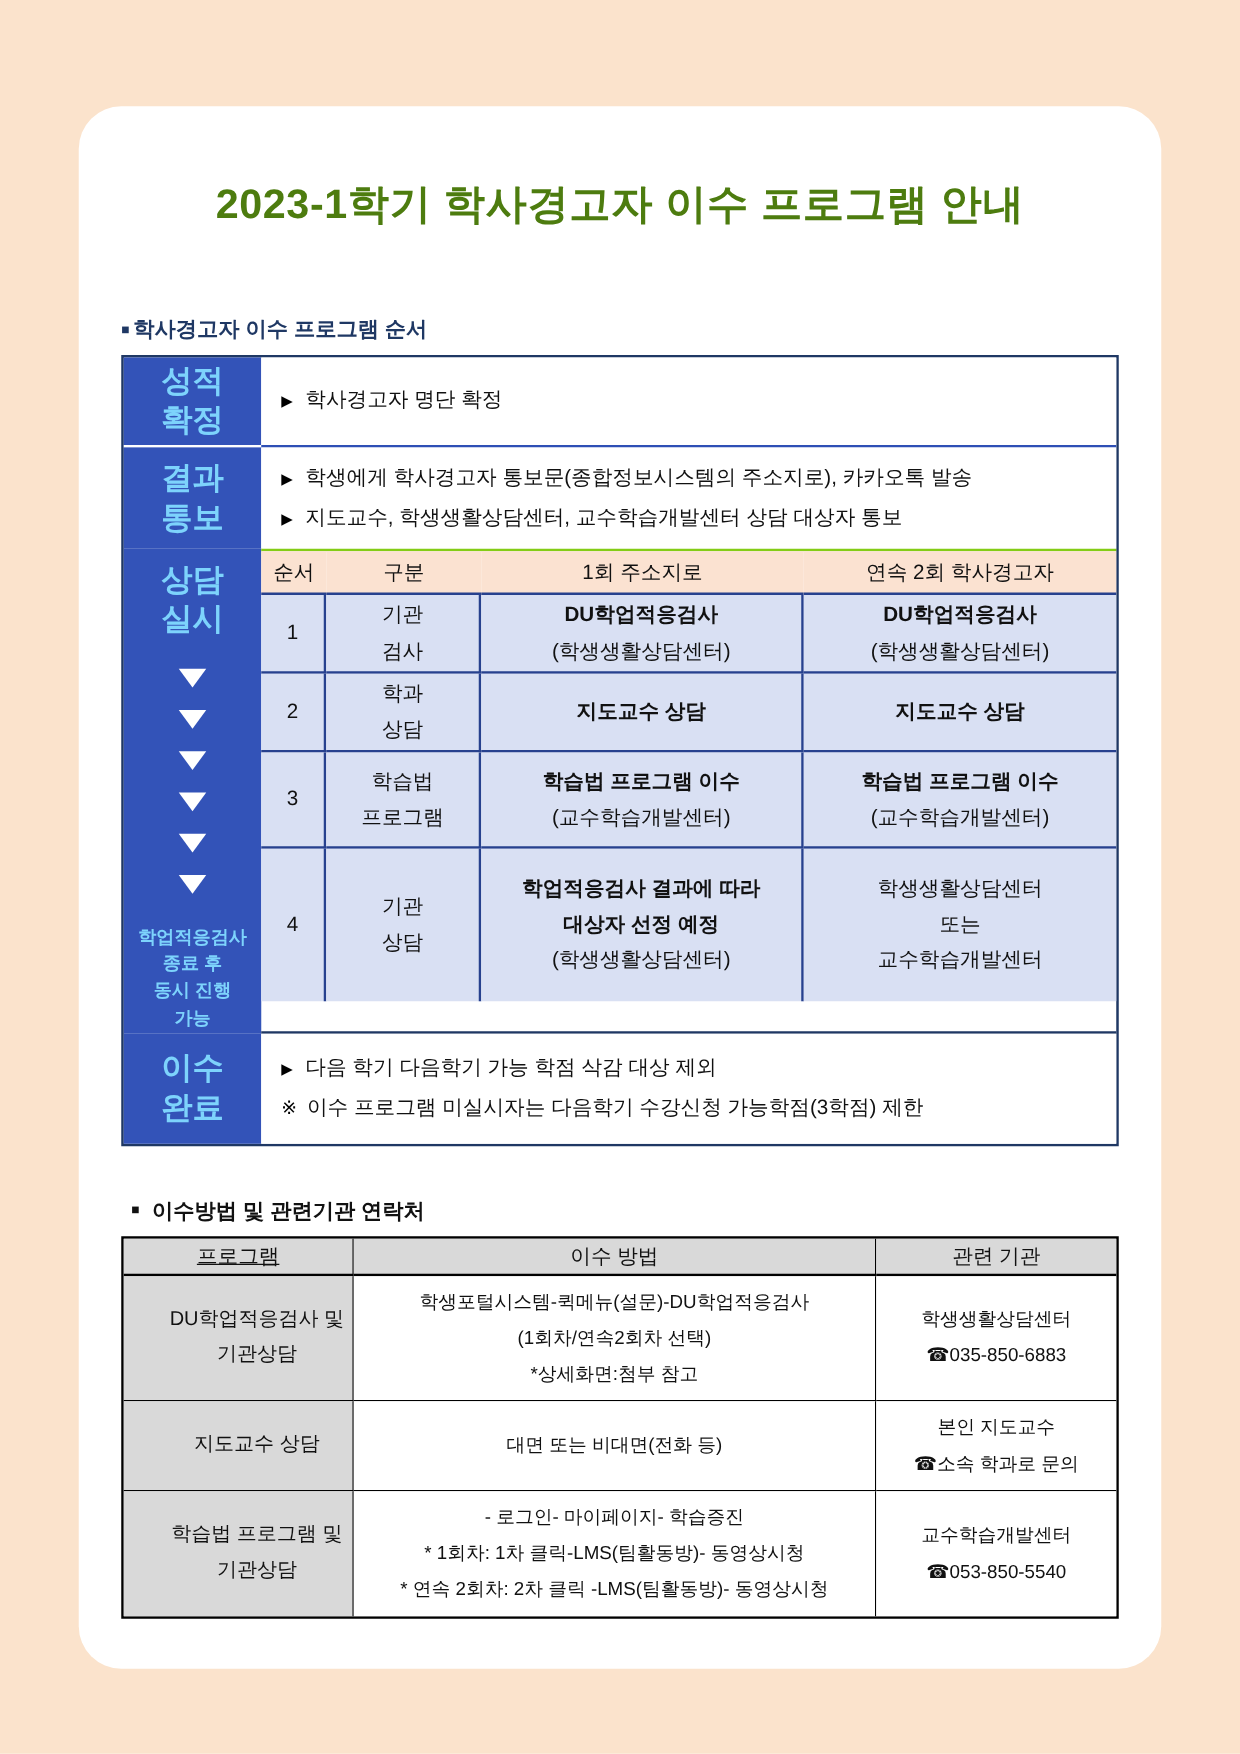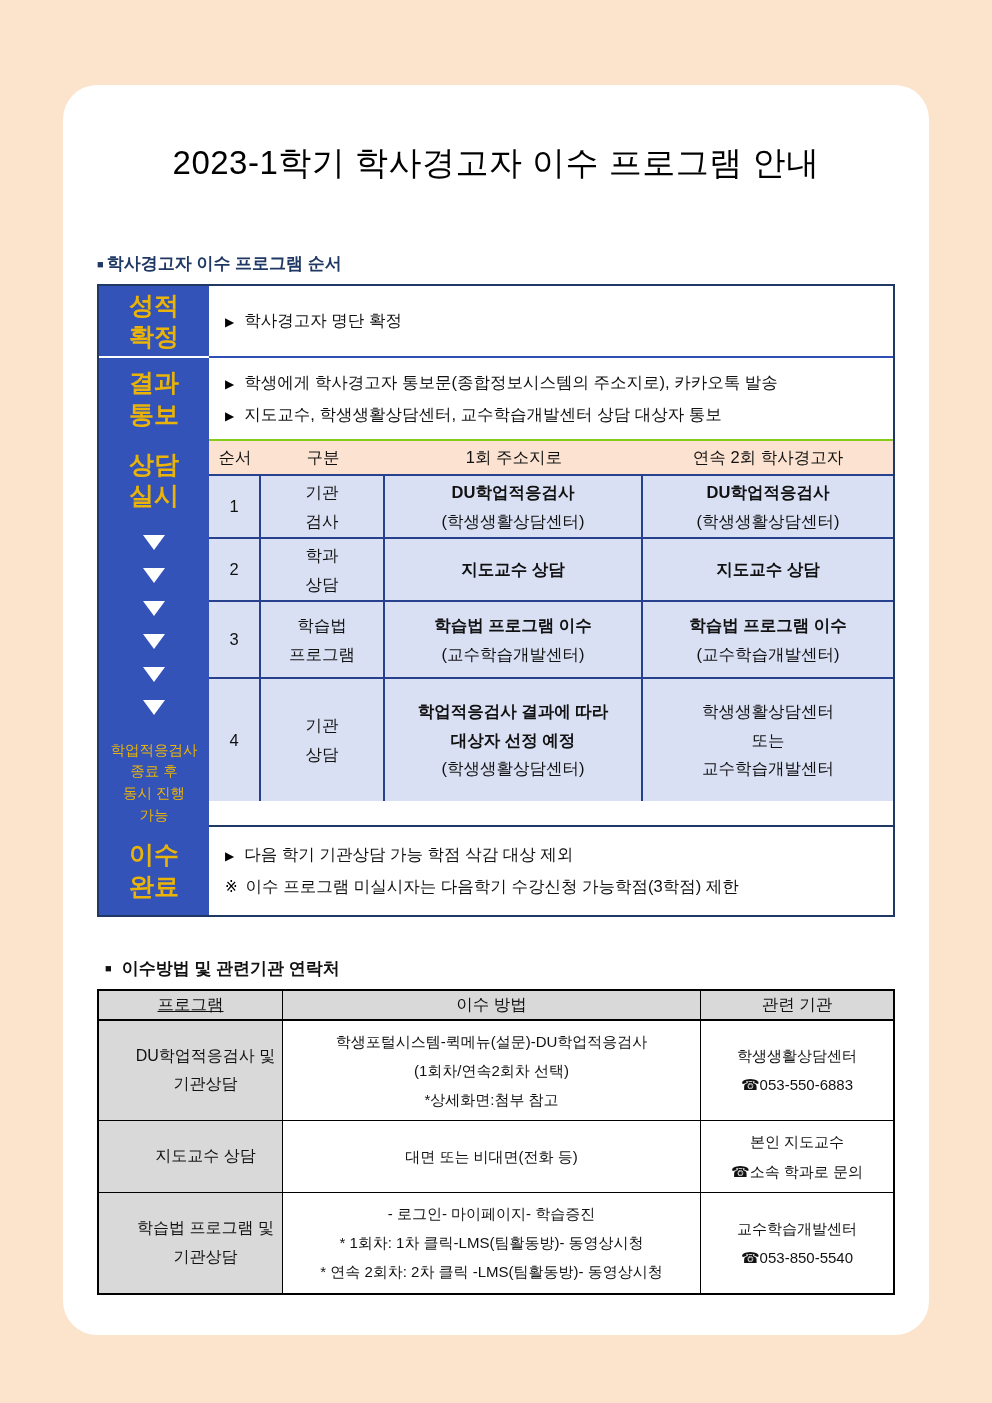--- a/index.html
+++ b/index.html
@@ -14,23 +14,23 @@
     margin:85px auto 0;
     background:#ffffff;
     border-radius:34px;
     padding:0 34px;
     overflow:hidden;
   }
   .doc-title {
     margin-top:56px;
     text-align:center;
     font-size:33px;
-    font-weight:400;
+    font-weight:700;
     letter-spacing:0.5px;
-    color:#000000;
+    color:#4d7c0f;
   }
   .sec-heading1 {
     margin-top:66px;
     font-size:17px;
     font-weight:700;
     color:#1f3864;
     display:flex; align-items:center;
   }
   .sec-heading1 .sq { font-size:11px; margin-right:3px; }
   .sec-heading2 {
@@ -45,30 +45,30 @@
   
   .t1 {
     margin-top:9px;
     display:grid;
     grid-template-columns:110px 1fr;
     grid-template-rows:72px 81px auto 88px;
     border:2px solid #1f3864;
   }
   .lcell {
     background:#3353b8;
-    color:#eab308;
+    color:#7dd3fc;
     display:flex; flex-direction:column;
     align-items:center; justify-content:center;
     font-weight:700;
     font-size:25px;
     line-height:1.25;
   }
   .lcell.sep { border-bottom:2px solid #ffffff; }
   .lcell .small-note {
-    font-size:14.5px; line-height:1.5; font-weight:400;
+    font-size:14.5px; line-height:1.5; font-weight:700;
     text-align:center; margin-top:16px;
   }
   .lc3 { justify-content:flex-start; padding-top:10px; }
   .arrow-stack { display:flex; flex-direction:column; align-items:center; margin-top:14px; }
   .tri {
     width:0; height:0; margin:9px 0;
     border-left:11px solid transparent;
     border-right:11px solid transparent;
     border-top:15px solid #ffffff;
   }
@@ -259,21 +259,21 @@
       </div>
     </div>
 
     <div class="lcell">
       <span>이수</span>
       <span>완료</span>
     </div>
     <div class="rcell">
       <div class="bullet-line">
         <span class="mk">▶</span>
-        <span>다음 학기 기관상담 가능 학점 삭감 대상 제외</span>
+        <span>다음 학기 다음학기 가능 학점 삭감 대상 제외</span>
       </div>
       <div class="bullet-line">
         <span class="mk2">※</span>
         <span>이수 프로그램 미실시자는 다음학기 수강신청 가능학점(3학점) 제한</span>
       </div>
     </div>
   </div>
 
   <div class="sec-heading2">
     <span class="sq">■</span>
@@ -291,21 +291,21 @@
       <span>DU학업적응검사 및</span>
       <span>기관상담</span>
     </div>
     <div class="mcell rb rbb row1">
       <span>학생포털시스템-퀵메뉴(설문)-DU학업적응검사</span>
       <span>(1회차/연속2회차 선택)</span>
       <span>*상세화면:첨부 참고</span>
     </div>
     <div class="ocell rbb row1">
       <span>학생생활상담센터</span>
-      <span>☎053-550-6883</span>
+      <span>☎035-850-6883</span>
     </div>
 
     <div class="pcell rb rbb row2">
       <span>지도교수 상담</span>
     </div>
     <div class="mcell rb rbb row2">
       <span>대면 또는 비대면(전화 등)</span>
     </div>
     <div class="ocell rbb row2">
       <span>본인 지도교수</span>

